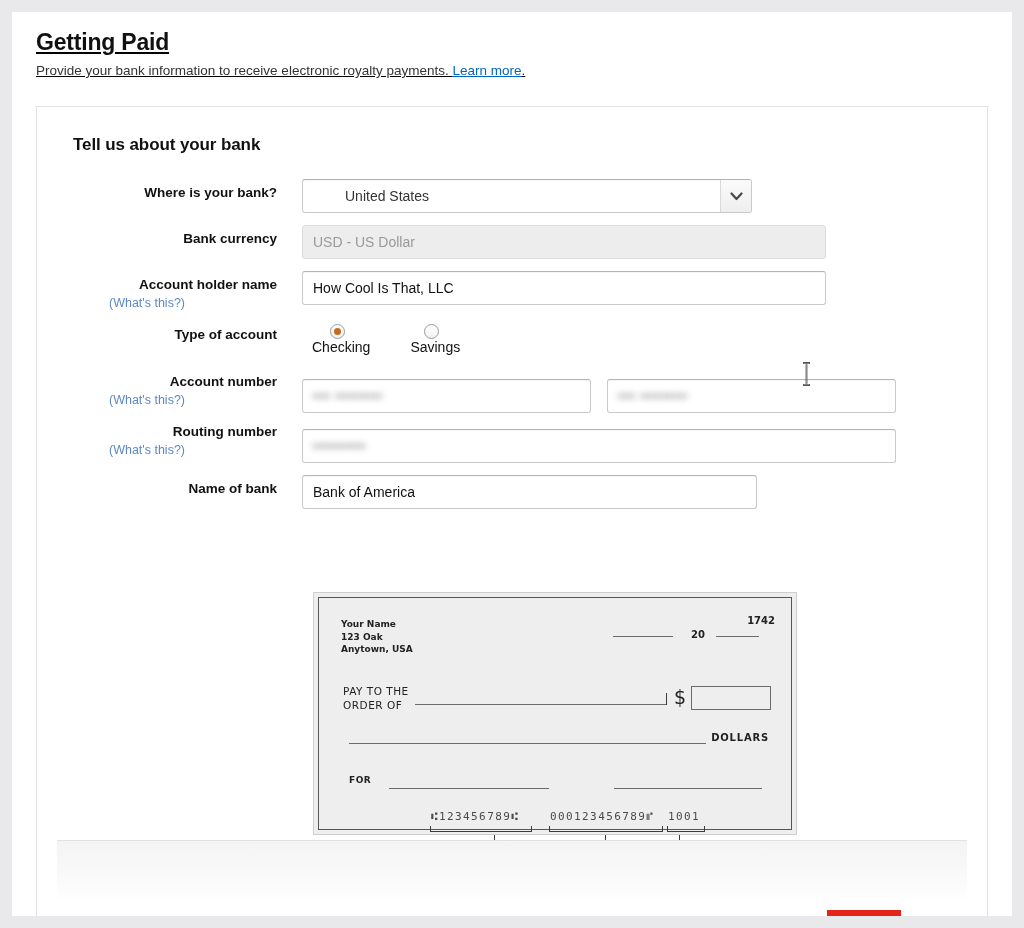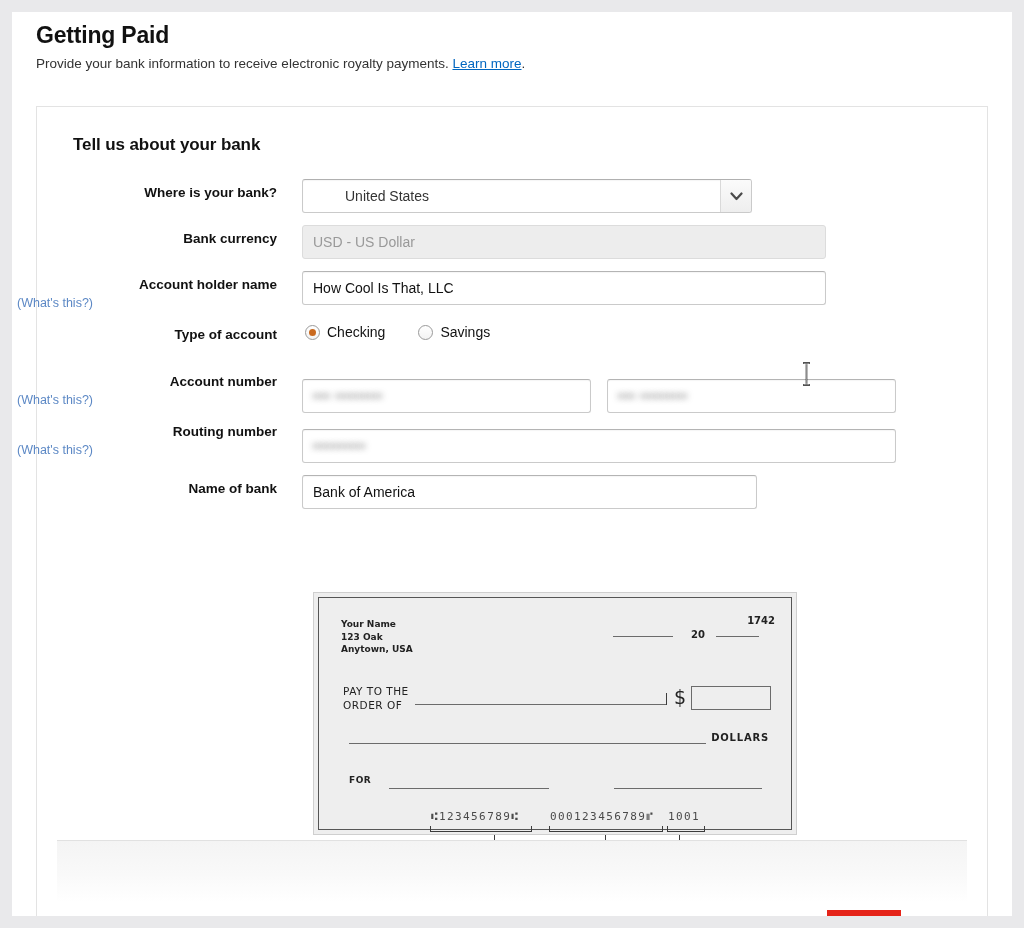--- a/index.html
+++ b/index.html
@@ -24,22 +24,23 @@
     width: 1000px;
     height: 904px;
     background: #ffffff;
     box-sizing: border-box;
     overflow: hidden;
   }
 
   #header {
     position: absolute;
     left: 24px;
-    top: 9px;
+    top: 16px;
     width: 940px;
+    text-decoration: underline;
   }
   #page-title {
     font-size: 23px;
     font-weight: bold;
     color: #111111;
     letter-spacing: -0.2px;
     margin: 0;
     line-height: 28px;
   }
   #page-subtitle {
@@ -93,21 +94,21 @@
     text-align: right;
     font-size: 13.5px;
     font-weight: bold;
     color: #111111;
     line-height: 16px;
   }
   .sublabel {
     position: absolute;
     right: 0;
     width: 260px;
-    text-align: left;
+    text-align: center;
     font-size: 12.5px;
     color: #5c88c5;
     line-height: 16px;
     text-decoration: none;
     cursor: pointer;
   }
 
   .field {
     position: absolute;
     box-sizing: border-box;
@@ -169,21 +170,21 @@
     background: linear-gradient(to bottom, #fbfbfb 0%, #eeeeee 100%);
     border-radius: 0 2px 2px 0;
     display: flex;
     align-items: center;
     justify-content: center;
   }
   .select-arrow svg { display: block; }
 
   
   .radio-group { position: absolute; display: flex; align-items: center; }
-  .radio-item { display: flex; align-items: center; cursor: pointer; }
+  .radio-item { display: flex; align-items: center; cursor: pointer; flex-direction: column; }
   .radio-circle {
     width: 15px; height: 15px;
     border-radius: 50%;
     border: 1px solid #9a9a9a;
     background: linear-gradient(to bottom,#ffffff,#f3f3f3);
     box-sizing: border-box;
     display: flex; align-items: center; justify-content: center;
     flex: 0 0 auto;
   }
   .radio-circle .dot {

